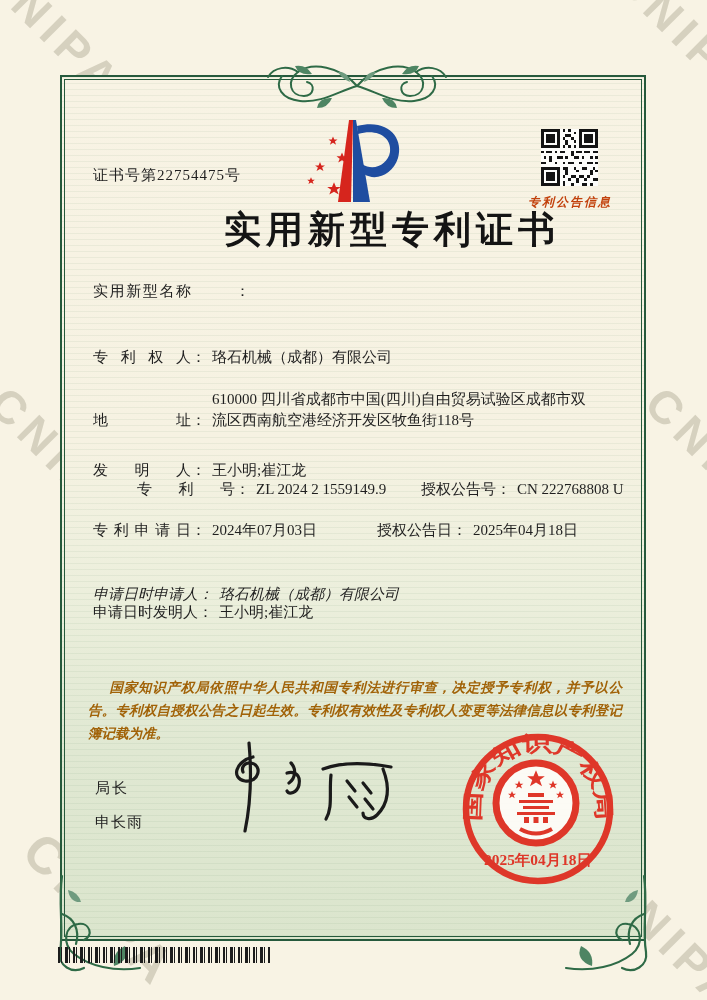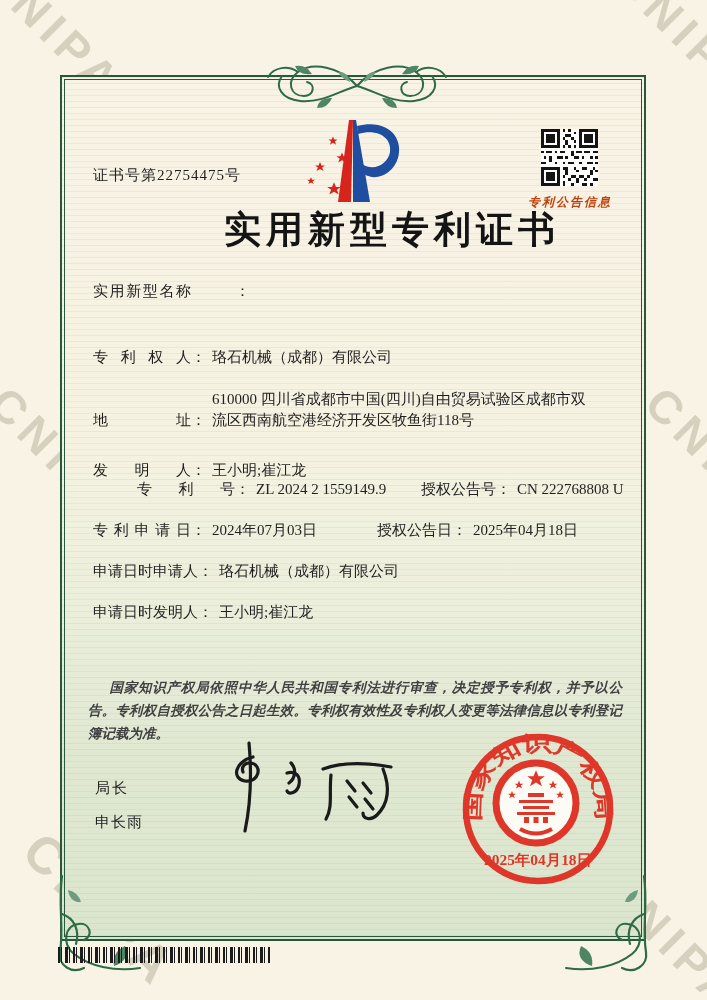--- a/index.html
+++ b/index.html
@@ -49,25 +49,25 @@
   .frow{position:absolute;left:0;width:500px;display:flex;align-items:flex-start;line-height:21px;}
   .flabel{flex:0 0 auto;min-width:98px;text-align:justify;text-align-last:justify;white-space:nowrap;}
   .fcolon{flex:0 0 auto;}
   .fvalue{flex:1 1 auto;padding-left:6px;}
   .fcol{display:flex;align-items:flex-start;}
   .fcol.left{width:284px;flex:0 0 284px;}
   .fcol .flabel{min-width:98px;}
   .fcol.right .flabel{min-width:0;text-align-last:auto;}
   .row-name{top:281px;gap:44px;} .row-patentee{top:347px;} .row-address{top:389px;align-items:flex-end;}
   .row-inventor{top:460px;} .row-nums{top:479px;margin-left:44px;} .row-dates{top:520px;}
-  .row-app2{top:561px;} .row-inv2{top:602px;}
+  .row-app2{top:584px;font-style:italic;} .row-inv2{top:602px;}
   .declaration{
     position:absolute;left:88px;top:676px;width:534px;
     font-size:13.5px;line-height:23px;text-align:justify;text-indent:1.6em;
-    font-style:italic;font-weight:600;color:#404040;
+    font-style:italic;font-weight:600;color:#a16207;
   }
   .sig-title{position:absolute;left:95px;top:779px;font-size:15px;letter-spacing:2px;}
   .sig-name{position:absolute;left:95px;top:813px;font-size:15px;letter-spacing:1px;}
   .signature{position:absolute;left:205px;top:735px;width:205px;height:102px;}
   .seal{position:absolute;left:458px;top:729px;width:160px;height:160px;opacity:.93;}
   .footer-page{position:absolute;left:60px;top:912px;width:586px;text-align:center;font-size:13px;}
   .barcode{
     position:absolute;left:58px;top:947px;width:212px;height:16px;
     background:repeating-linear-gradient(90deg,
       #1c1c1c 0 2px, transparent 2px 3px,

